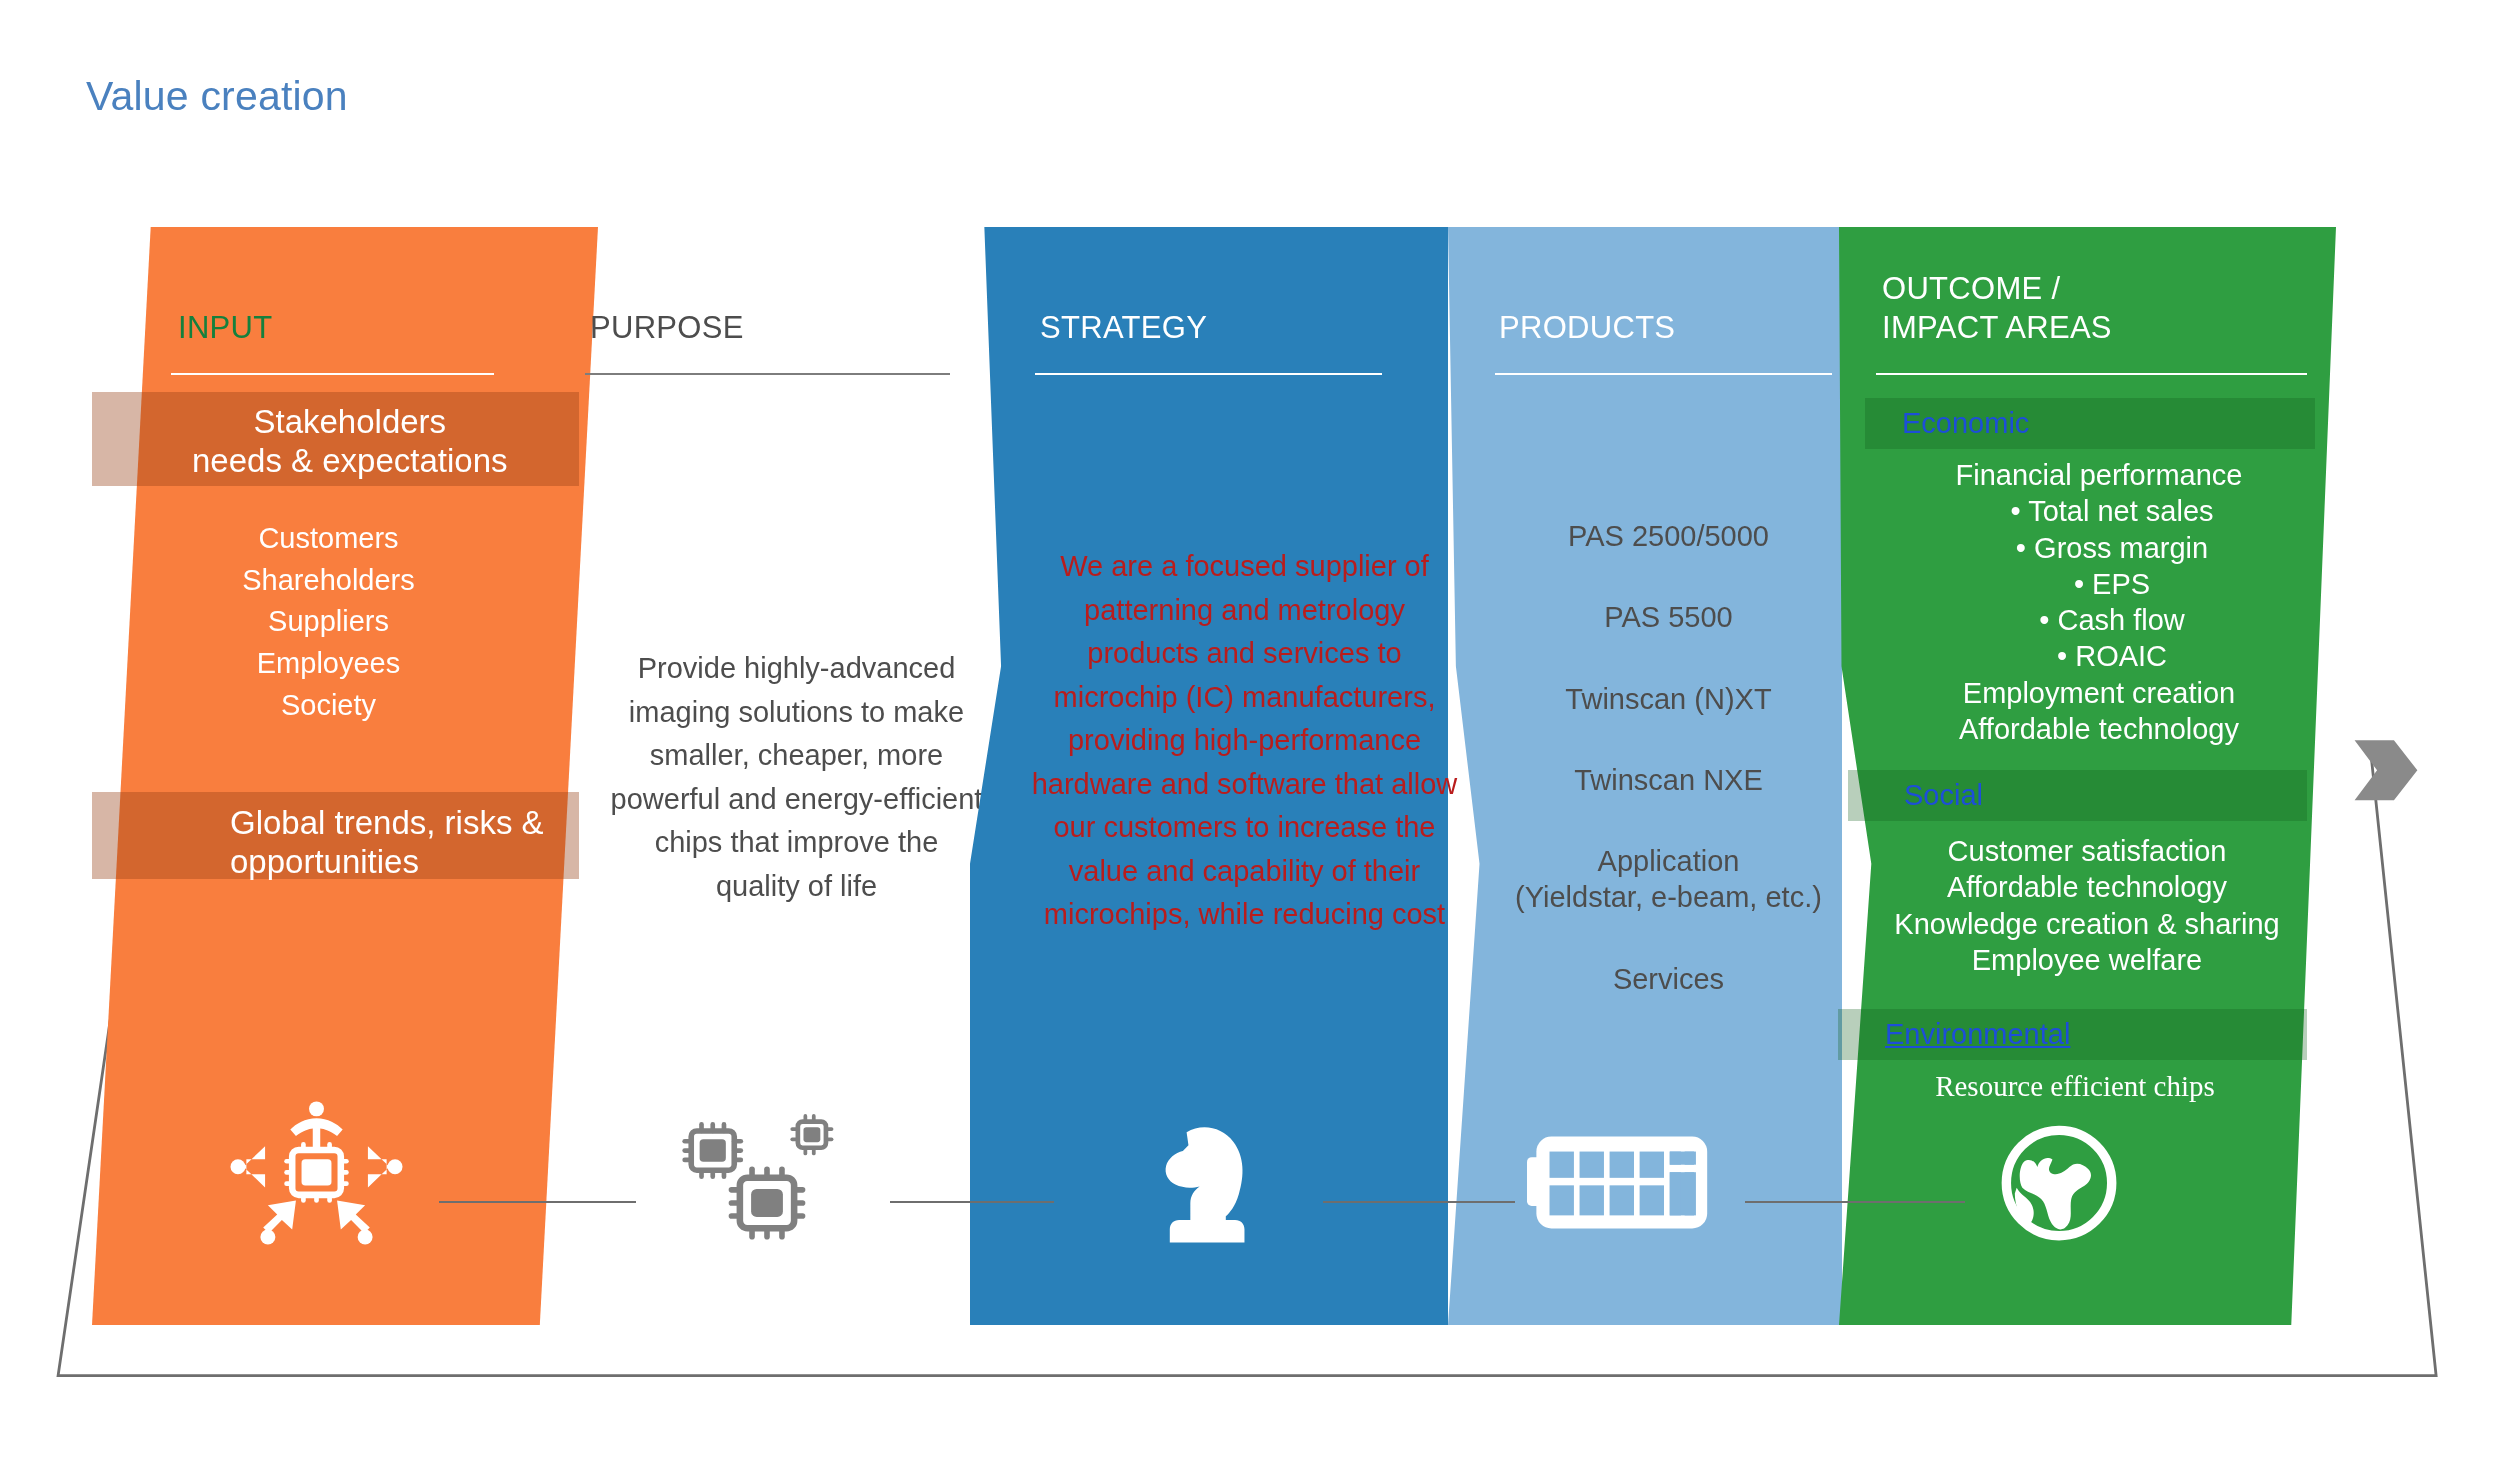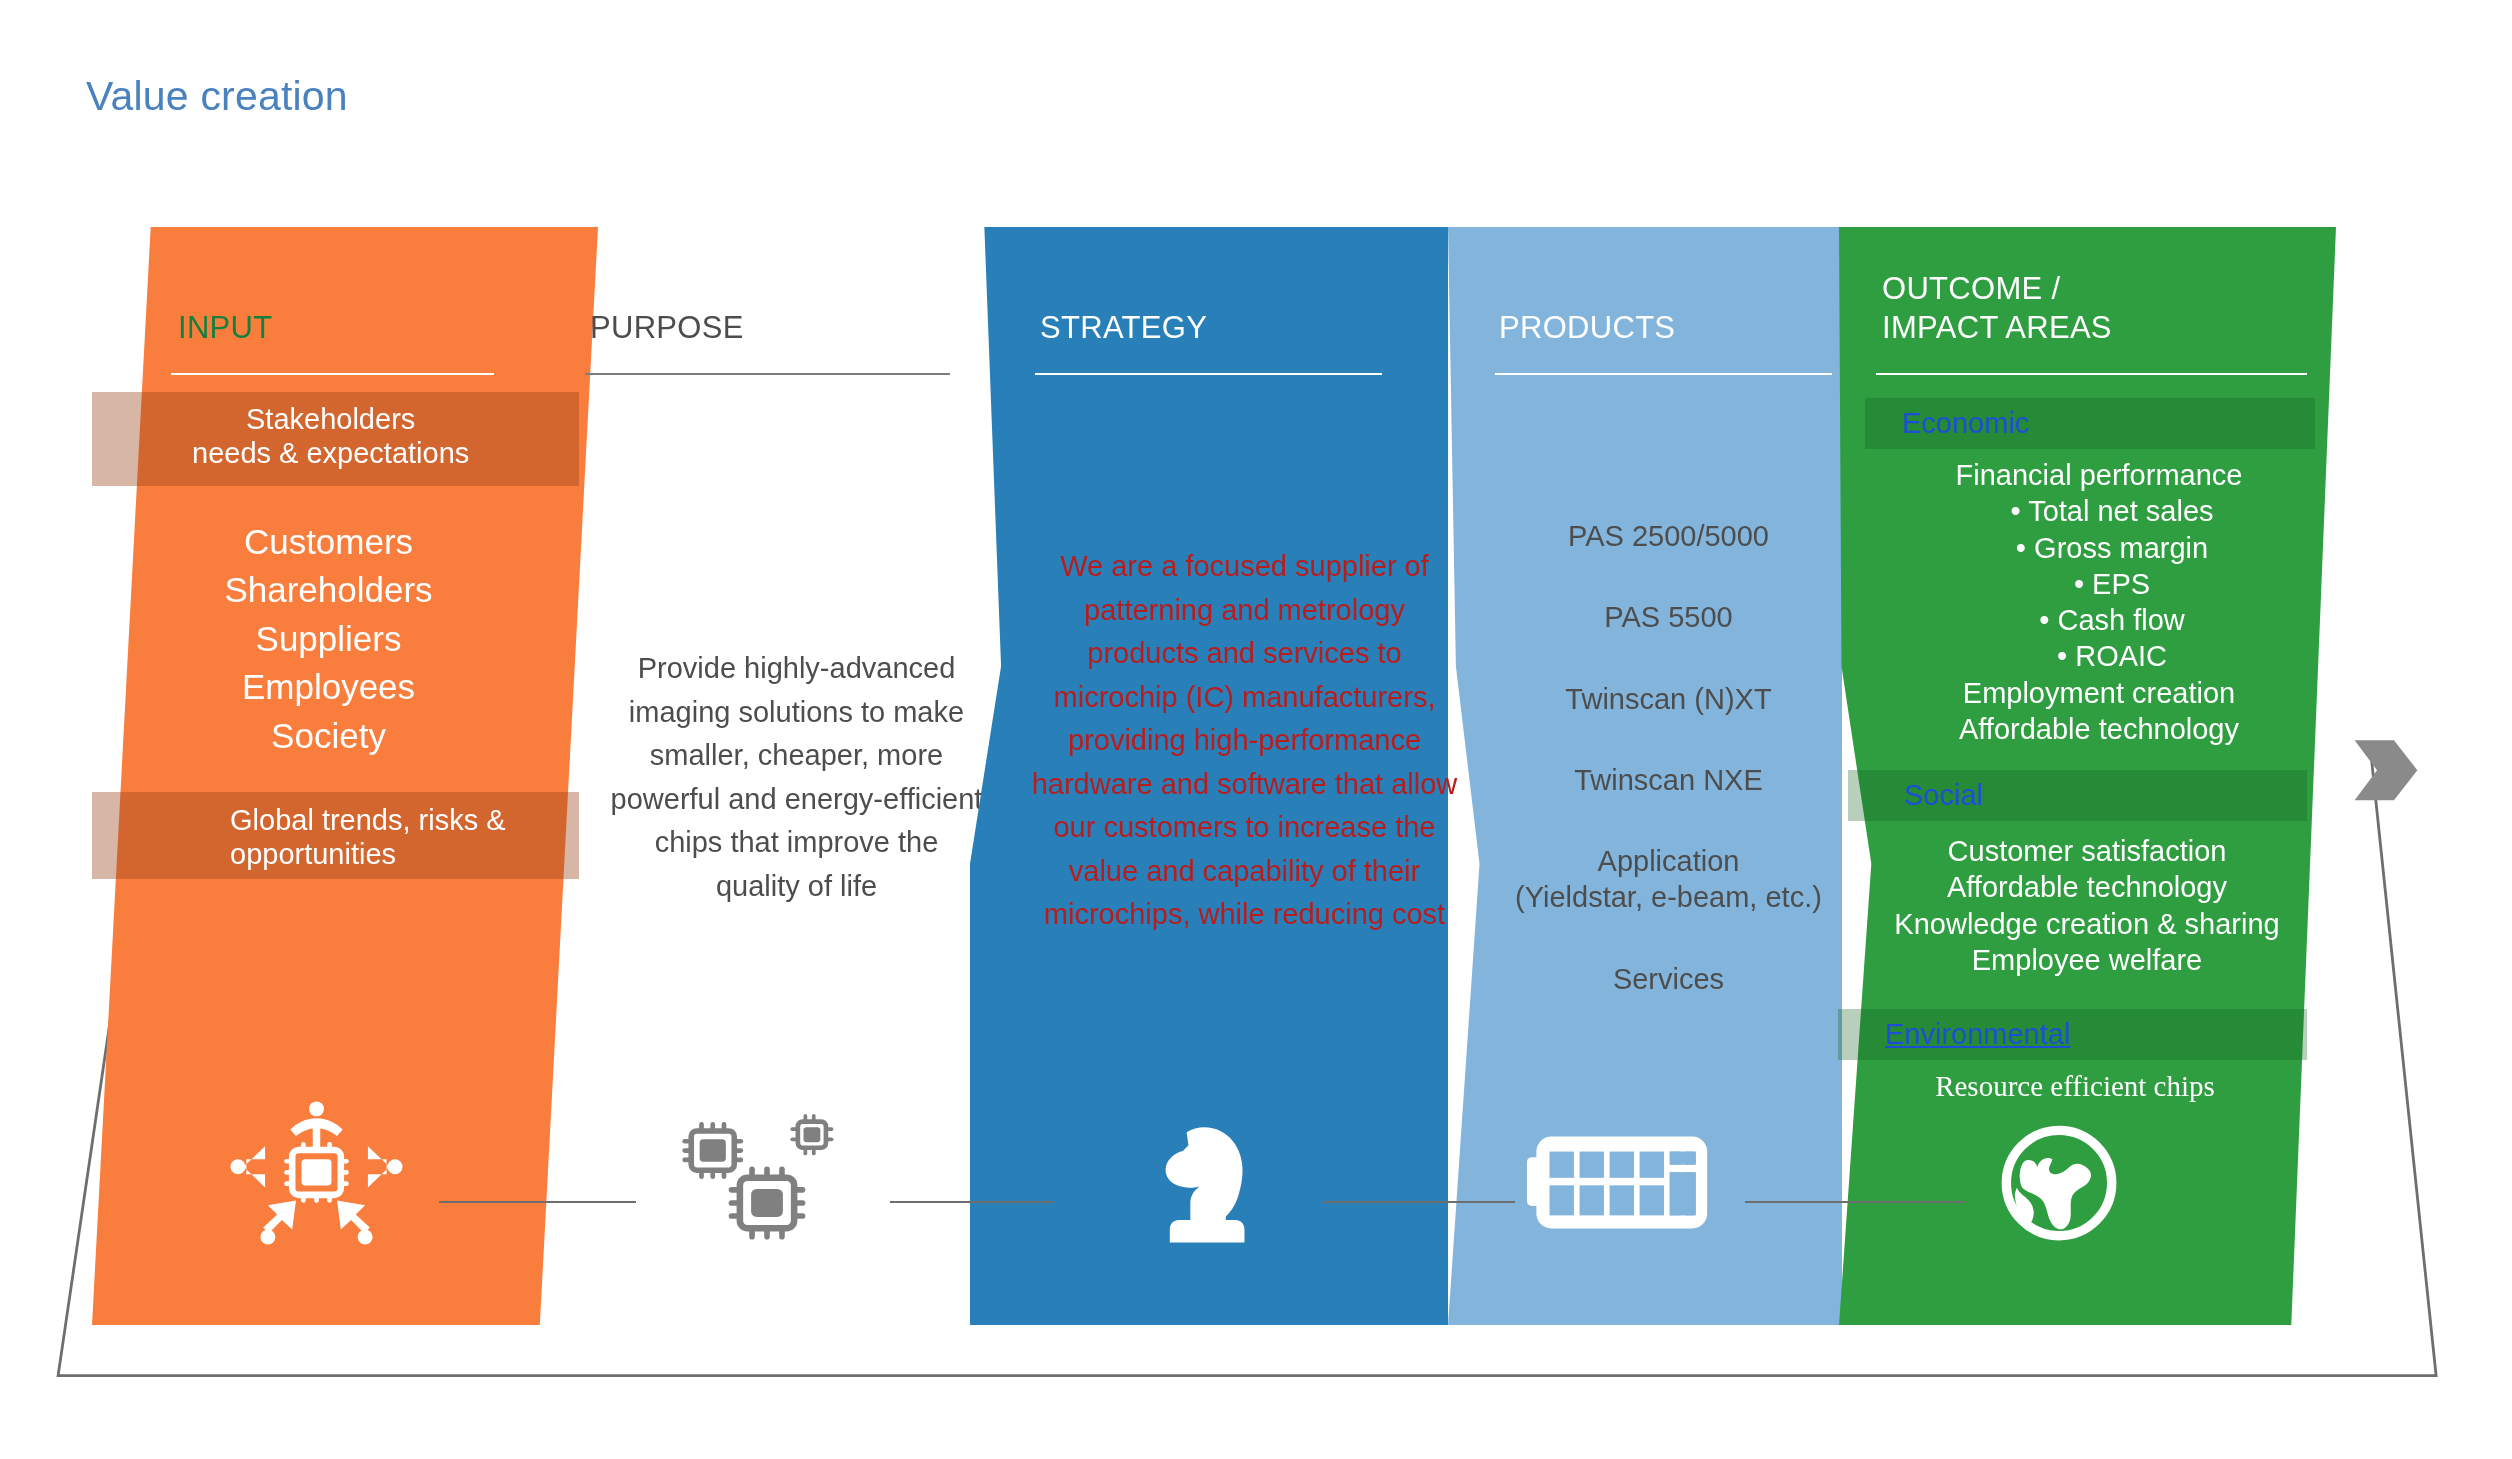--- a/index.html
+++ b/index.html
@@ -157,35 +157,35 @@
   }
   #band-globaltrends {
     left: 92px;
     top: 792px;
     width: 487px;
     height: 87px;
   }
   .band-text {
     position: absolute;
     color: #ffffff;
-    font-size: 29px;
+    font-size: 33px;
     line-height: 1.17;
     white-space: pre-line;
   }
   #txt-stakeholders { left: 192px; top: 403px; text-align:center; }
   #txt-globaltrends { left: 230px; top: 804px; }
 
   #stakeholder-list {
     position: absolute;
     left: 141px;
     top: 517px;
     width: 375px;
     text-align: center;
     color: #ffffff;
-    font-size: 35px;
+    font-size: 29px;
     line-height: 1.12;
   }
   #stakeholder-list div {
     padding: 4.7px 0;
   }
 
   
   #purpose-body {
     position: absolute;
     left: 609px;

